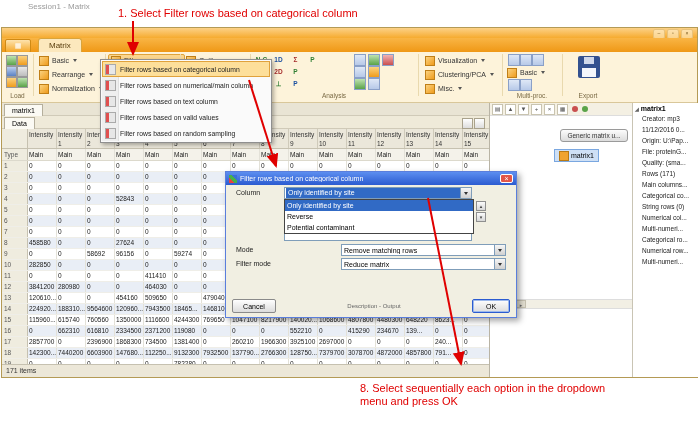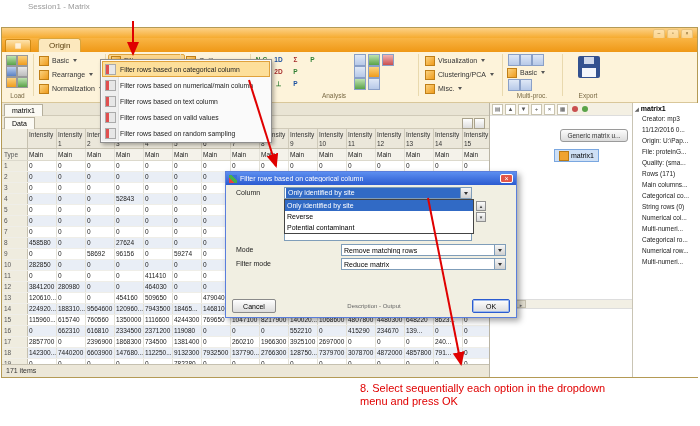--- a/index.html
+++ b/index.html
@@ -114,32 +114,33 @@
   .desc-output{flex:1;text-align:center;font-size:6px;color:#666;}
 
   .arrows{position:absolute;left:0;top:0;width:700px;height:426px;pointer-events:none;z-index:100;}
 </style>
 </head>
 <body>
 
 <div class="canvas">
 
   <div class="session-title">Session1 - Matrix</div>
+  <div class="annotation ann1">1. Select Filter rows based on categorical column</div>
 
   <div class="app-window">
     <div class="titlebar">
       <div class="win-buttons">
         <div class="win-btn">–</div>
         <div class="win-btn">▫</div>
         <div class="win-btn">×</div>
       </div>
     </div>
     <div class="tabrow">
       <div class="app-btn">▦</div>
-      <div class="ribbon-tab">Origin</div>
+      <div class="ribbon-tab">Matrix</div>
     </div>
 
     <div class="ribbon" id="ribbon">
 
       <div class="load-ic" style="left:4px;top:3px;background:linear-gradient(#bfe3b0,#5aa349)"></div>
       <div class="load-ic" style="left:15px;top:3px;background:linear-gradient(#fbd27f,#ef9c1d)"></div>
       <div class="load-ic" style="left:4px;top:14px;background:linear-gradient(#bcd0ee,#5b82c4)"></div>
       <div class="load-ic" style="left:15px;top:14px;background:linear-gradient(#e8e8e8,#bdbdbd)"></div>
       <div class="load-ic" style="left:4px;top:25px;background:linear-gradient(#fbd27f,#ef9c1d)"></div>
       <div class="load-ic" style="left:15px;top:25px;background:linear-gradient(#bfe3b0,#5aa349)"></div>

